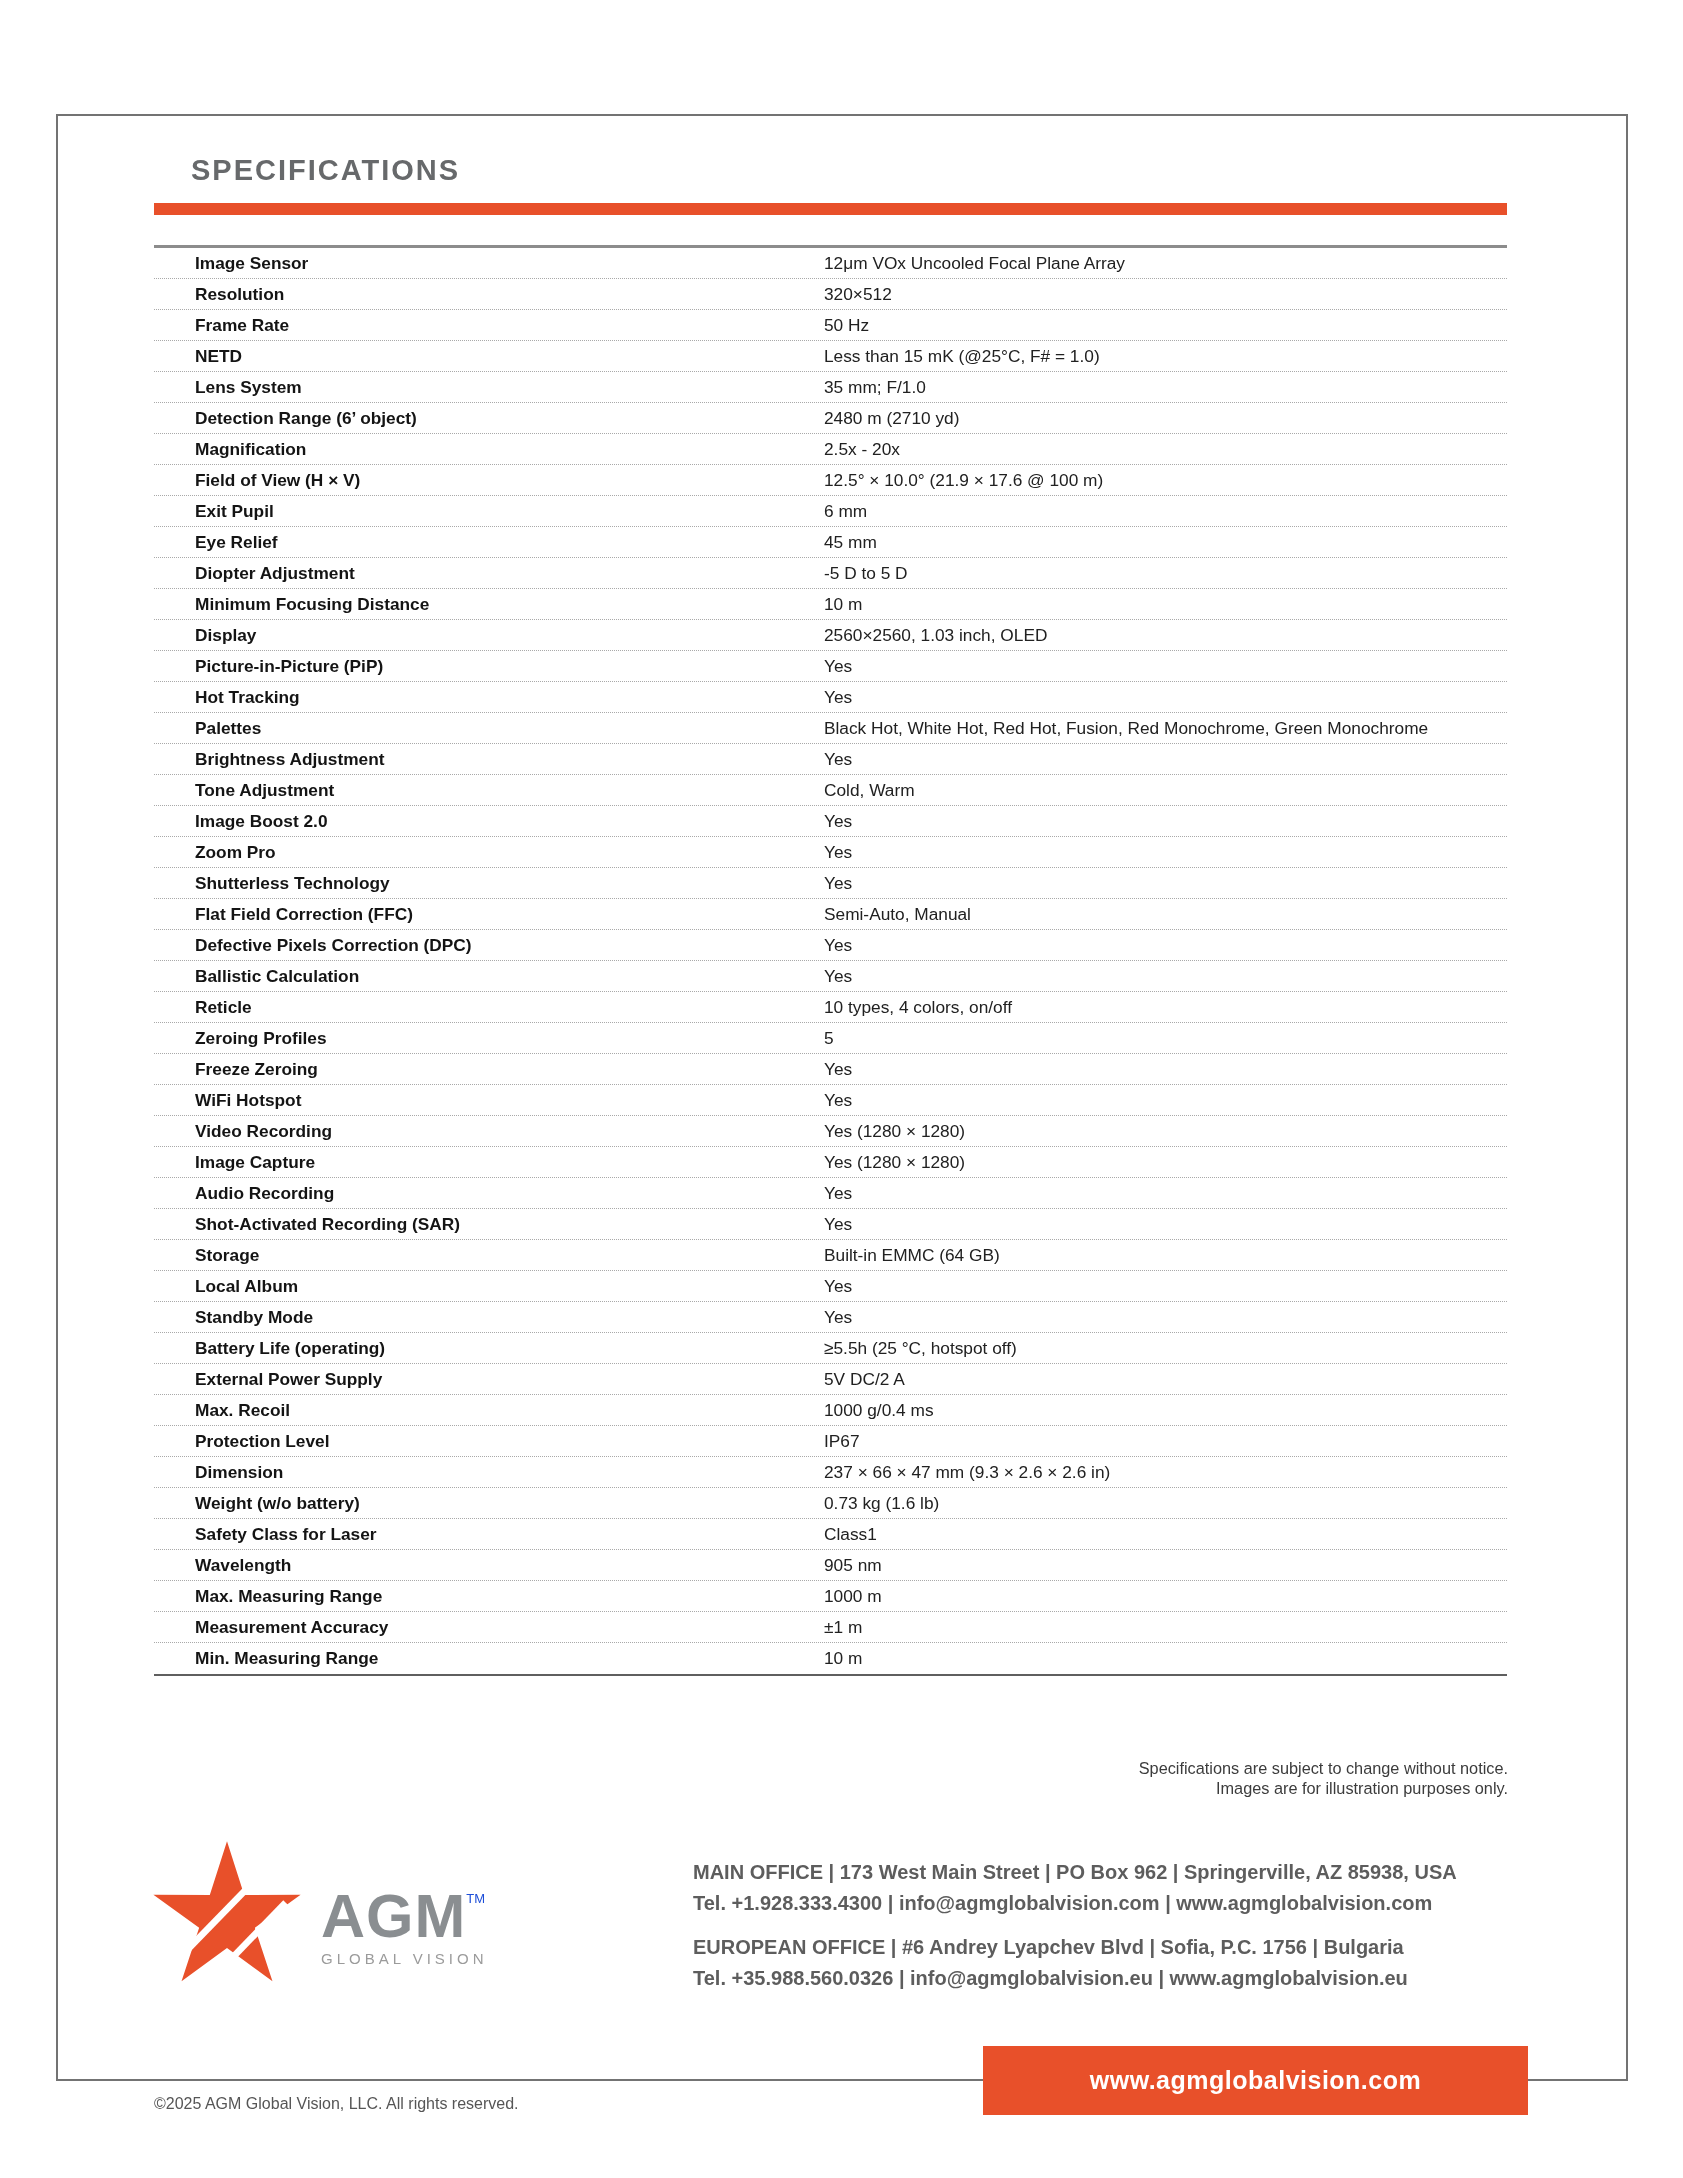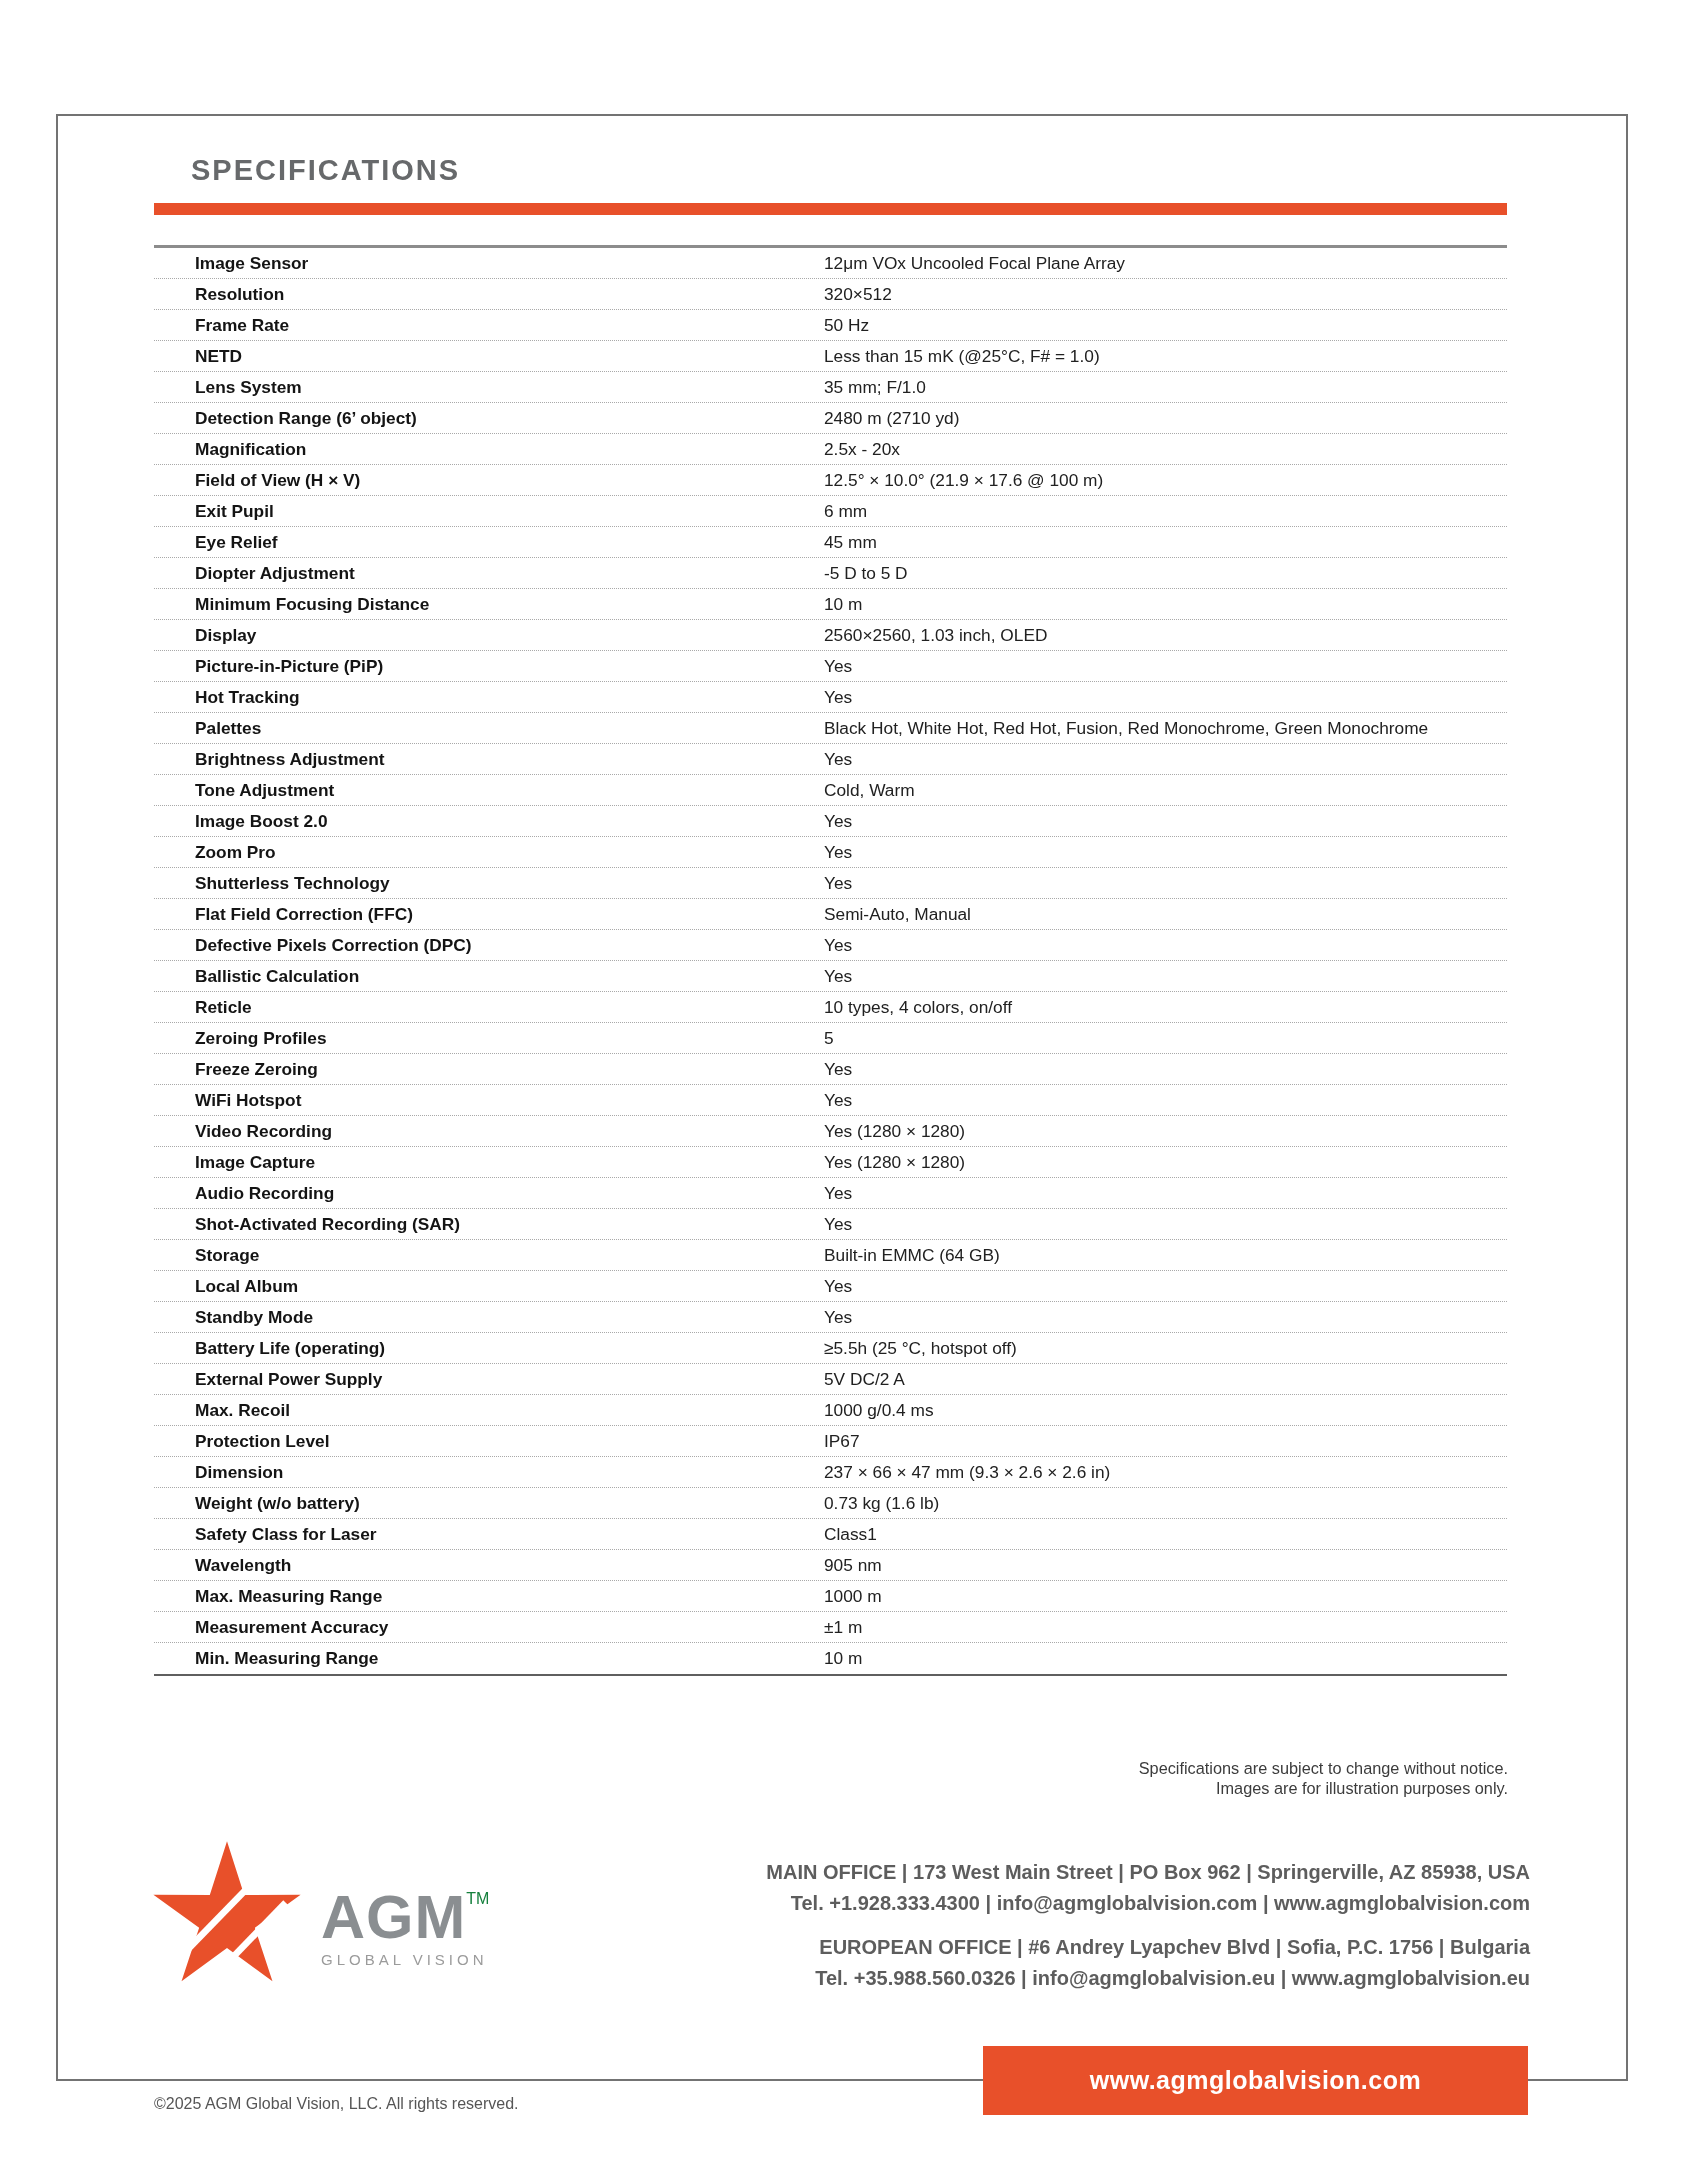--- a/index.html
+++ b/index.html
@@ -79,37 +79,37 @@
   .logo-star { width: 160px; height: 160px; }
   .logo-text { display: flex; flex-direction: column; }
   .logo-brand {
     font-size: 61px;
     font-weight: 700;
     color: #8A8E91;
     letter-spacing: 1px;
     line-height: 59px;
   }
   .logo-tm {
-    font-size: 16px;
+    font-size: 13px;
     font-weight: 400;
     vertical-align: 34px;
-    color: #15803d;
+    color: #1d4ed8;
     letter-spacing: 0;
   }
   .logo-sub {
     font-size: 15px;
     letter-spacing: 4px;
     color: #9B9B9B;
     margin-top: 4px;
   }
   .offices {
     position: absolute;
     left: 693px; top: 1857px;
     width: 837px;
-    text-align: right;
+    text-align: left;
     color: #5D5D5D;
     font-weight: 700;
     font-size: 20px;
     line-height: 31px;
   }
   .offices .office-block { margin-bottom: 13px; }
   .site-bar {
     position: absolute;
     left: 983px; top: 2046px;
     width: 545px; height: 69px;

